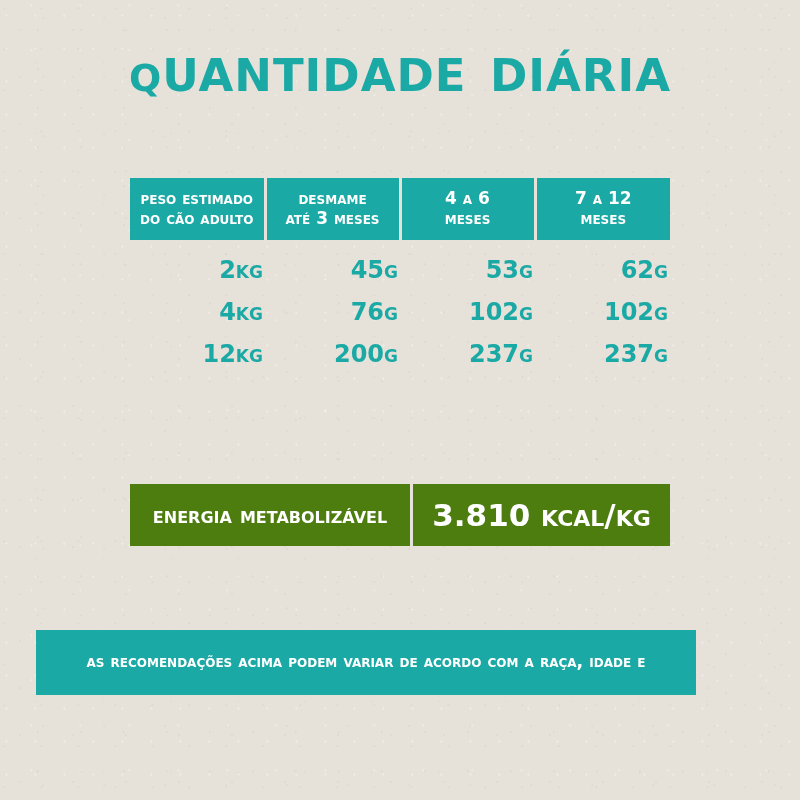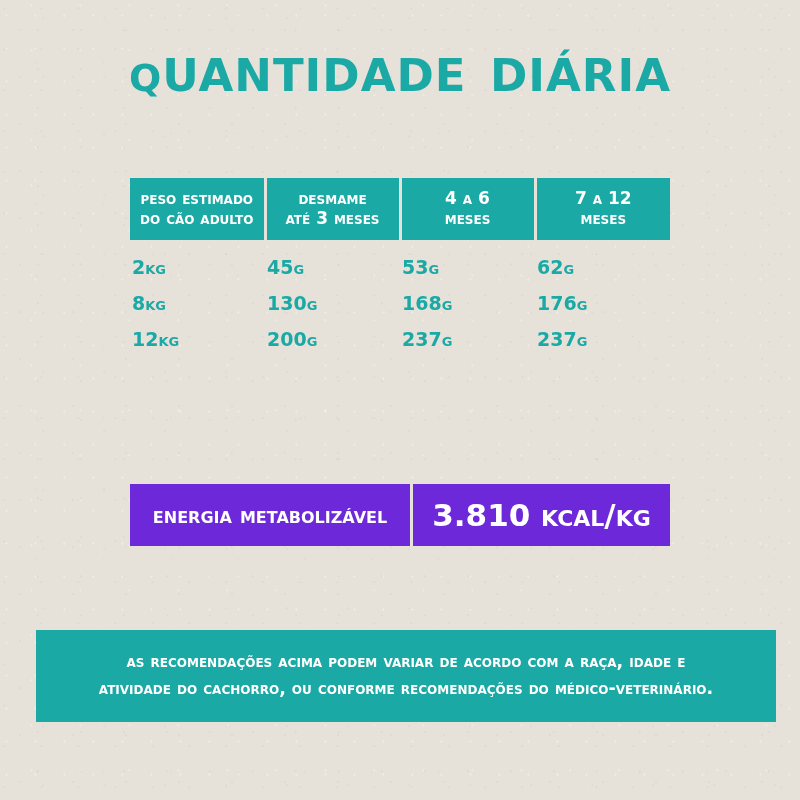--- a/index.html
+++ b/index.html
@@ -79,39 +79,39 @@
     vertical-align: middle;
     text-align: center;
     border-right: 3px solid #e6e2da;
     margin-top: 31px;
   }
   table.dosage thead th:last-child { border-right: none; }
   table.dosage tbody td {
     color: #1aa9a5;
     font-family: "DejaVu Sans", sans-serif;
     font-weight: bold;
-    font-size: 19px;
-    font-variant: small-caps;
-    text-transform: lowercase;
-    text-align: left;
+    font-size: 24px;
+    font-variant: small-caps;
+    text-transform: lowercase;
+    text-align: right;
     padding: 7px 2px;
   }
   table.dosage tbody tr:first-child td { padding-top: 16px; }
 
   
   .energy-row {
     position: absolute;
     left: 130px;
     top: 484px;
     width: 540px;
     display: flex;
     height: 62px;
   }
   .energy-label, .energy-value {
-    background: #6d28d9;
+    background: #4d7c0f;
     color: #ffffff;
     font-family: "DejaVu Sans", sans-serif;
     font-weight: bold;
     display: flex;
     align-items: center;
     justify-content: center;
     font-variant: small-caps;
     text-transform: lowercase;
   }
   .energy-label {
@@ -122,21 +122,21 @@
   .energy-value {
     flex: 1;
     font-size: 31px;
   }
 
   
   .footnote {
     position: absolute;
     left: 36px;
     top: 630px;
-    width: 740px;
+    width: 660px;
     background: #1aa9a5;
     color: #ffffff;
     font-family: "DejaVu Sans", sans-serif;
     font-weight: bold;
     font-size: 17.5px;
     line-height: 1.55;
     text-align: center;
     padding: 18px 22px 20px;
     box-sizing: border-box;
     font-variant: small-caps;
@@ -175,37 +175,36 @@
         </tr>
       </thead>
       <tbody>
         <tr>
           <td>2kg</td>
           <td>45g</td>
           <td>53g</td>
           <td>62g</td>
         </tr>
         <tr>
-          <td>8kg</td>
-          <td>130g</td>
-          <td>168g</td>
-          <td>176g</td>
+          <td>4kg</td>
+          <td>76g</td>
+          <td>102g</td>
+          <td>102g</td>
         </tr>
         <tr>
           <td>12kg</td>
           <td>200g</td>
           <td>237g</td>
           <td>237g</td>
         </tr>
       </tbody>
     </table>
   </div>
 
   <div class="energy-row">
     <div class="energy-label">Energia Metabolizável</div>
     <div class="energy-value">3.810 kcal/kg</div>
   </div>
 
   <div class="footnote">
     <p>As recomendações acima podem variar de acordo com a raça, idade e</p>
-    <p>atividade do cachorro, ou conforme recomendações do médico-veterinário.</p>
   </div>
 </div>
 
 </body></html>

